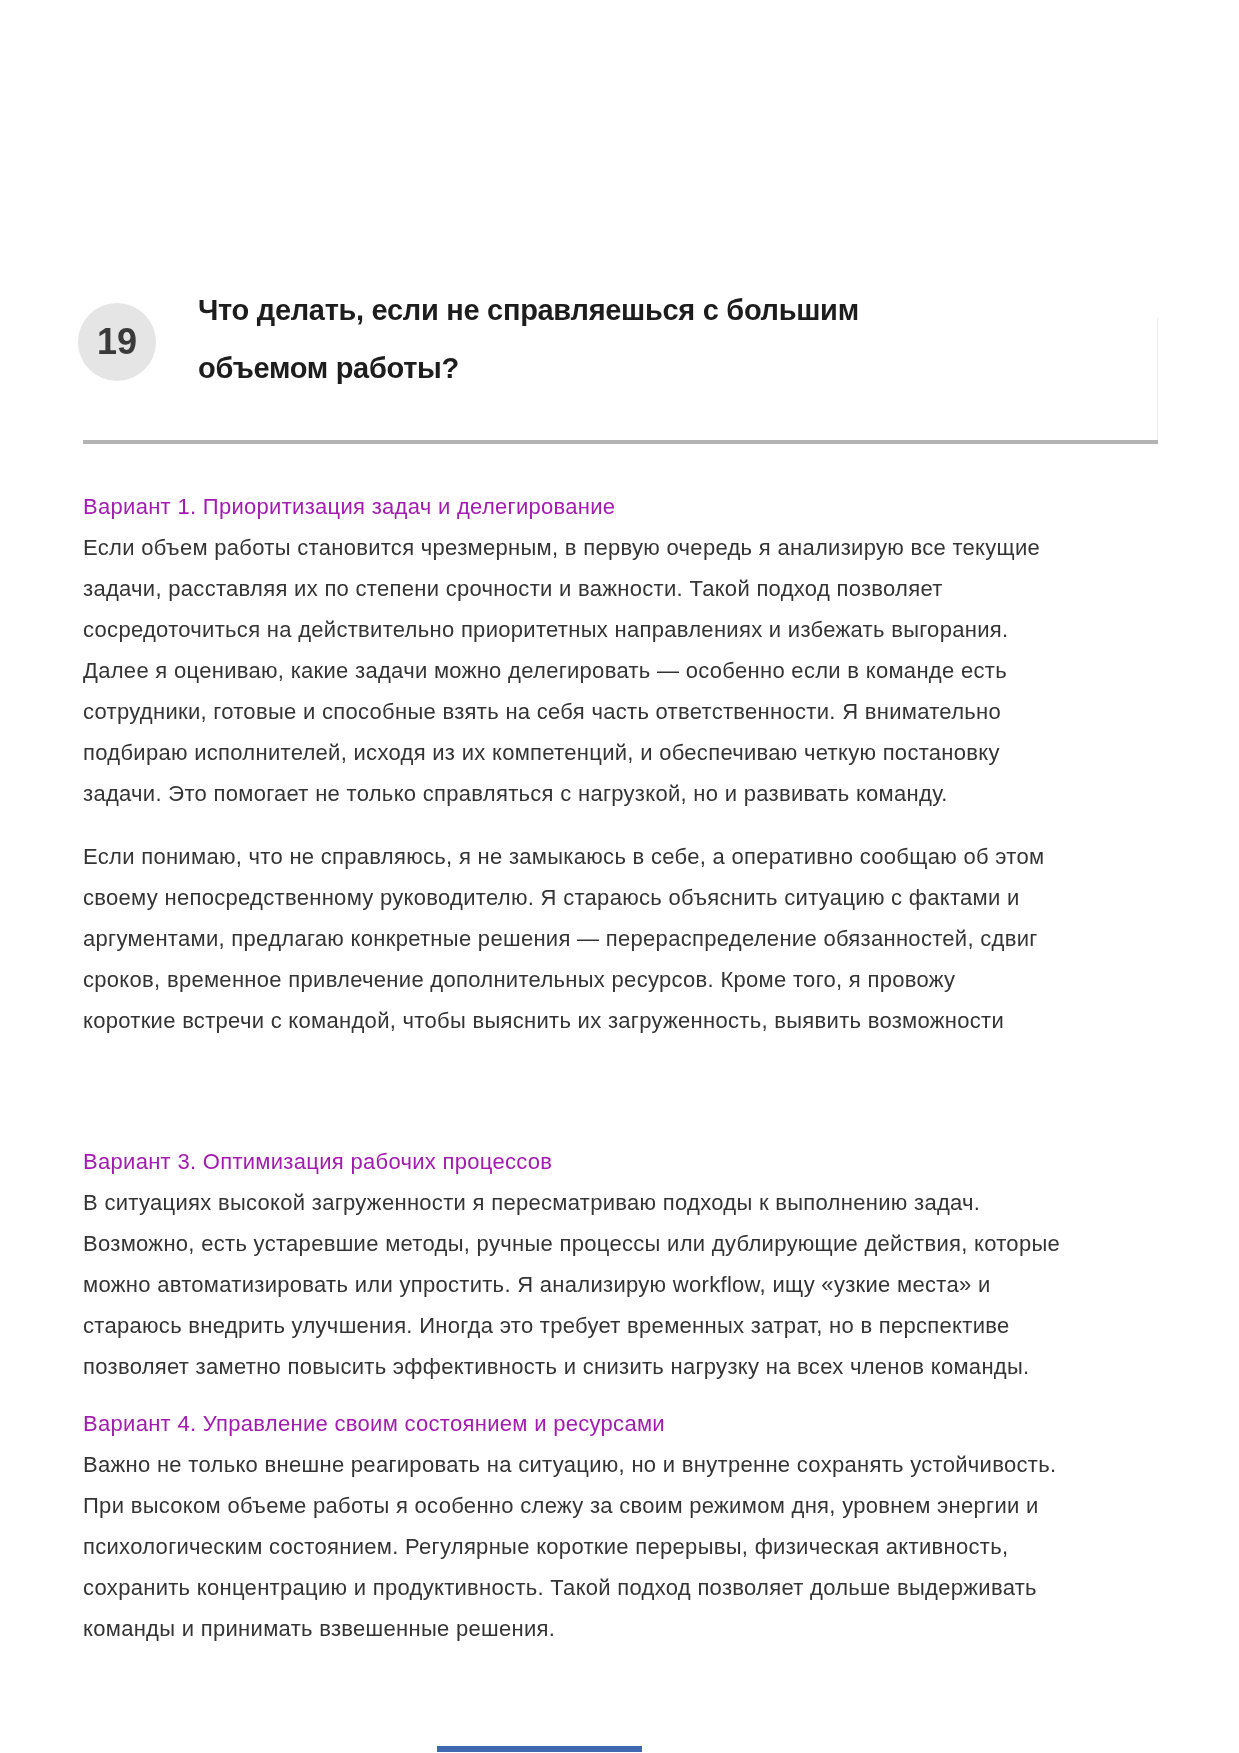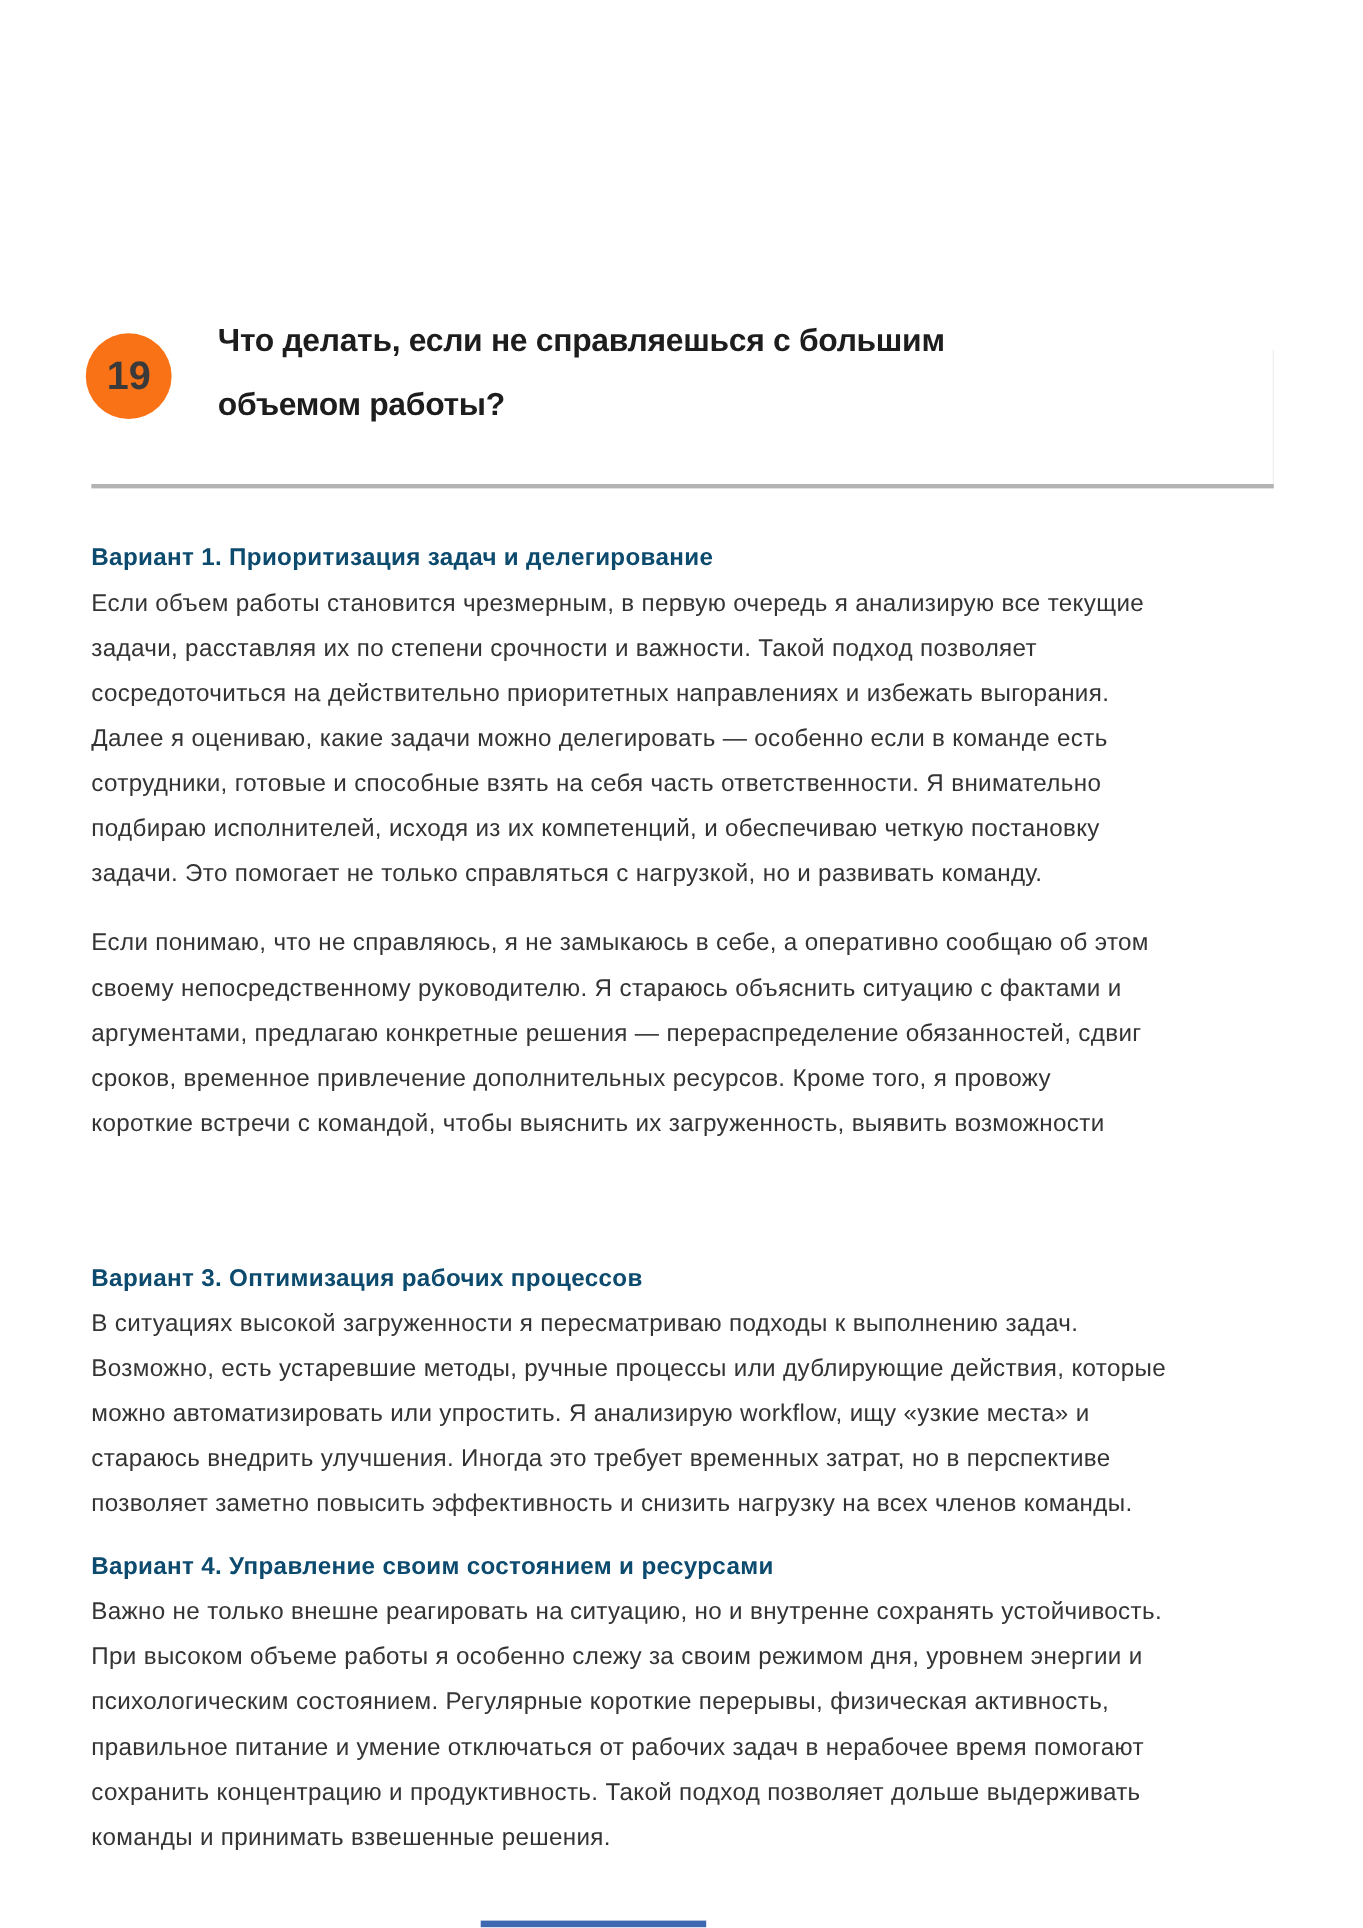--- a/index.html
+++ b/index.html
@@ -30,35 +30,35 @@
   }
   .qtitle .ln { line-height:58px; }
 
   .rule  { position:absolute; left:83px; top:440px; width:1075px; height:4px; }
   .vline { position:absolute; left:1157px; top:318px; width:1px; height:122px; background:#ededed; }
 
   .answer {
     position:absolute; left:83px;
     font-size:22px; letter-spacing:0.3px; color:#343434;
   }
-  .answer .title { font-weight:700; color:#0c4a6e; line-height:41px; white-space:nowrap; }
+  .answer .title { font-weight:400; color:#a21caf; line-height:41px; white-space:nowrap; }
   .a1 { top:486px; }
   .a2 { top:836px; }
   .a3 { top:1141px; }
   .a4 { top:1403px; }
 
   .page-marker { position:absolute; left:437px; top:1746px; width:205px; height:6px; }
 </style>
 </head>
 <body>
 
 <div class="page">
 
 
-  <div class="badge" style="background-color: #f97316;">19</div>
+  <div class="badge" style="background-color: #e5e5e5;">19</div>
 
   <div class="qtitle">
     <div class="ln">Что делать, если не справляешься с большим</div>
     <div class="ln">объемом работы?</div>
   </div>
 
   <div class="rule" style="background-color: rgb(179, 179, 179);"></div>
   <div class="vline"></div>
 
   <div class="answer a1">
@@ -87,20 +87,19 @@
     <div class="ln">можно автоматизировать или упростить. Я анализирую workflow, ищу «узкие места» и</div>
     <div class="ln">стараюсь внедрить улучшения. Иногда это требует временных затрат, но в перспективе</div>
     <div class="ln">позволяет заметно повысить эффективность и снизить нагрузку на всех членов команды.</div>
   </div>
 
   <div class="answer a4">
     <div class="title">Вариант 4. Управление своим состоянием и ресурсами</div>
     <div class="ln">Важно не только внешне реагировать на ситуацию, но и внутренне сохранять устойчивость.</div>
     <div class="ln">При высоком объеме работы я особенно слежу за своим режимом дня, уровнем энергии и</div>
     <div class="ln">психологическим состоянием. Регулярные короткие перерывы, физическая активность,</div>
-    <div class="ln">правильное питание и умение отключаться от рабочих задач в нерабочее время помогают</div>
     <div class="ln">сохранить концентрацию и продуктивность. Такой подход позволяет дольше выдерживать</div>
     <div class="ln">команды и принимать взвешенные решения.</div>
   </div>
 
   <div class="page-marker" style="background-color: rgb(62, 104, 176);"></div>
 
 </div>
 
 </body></html>

